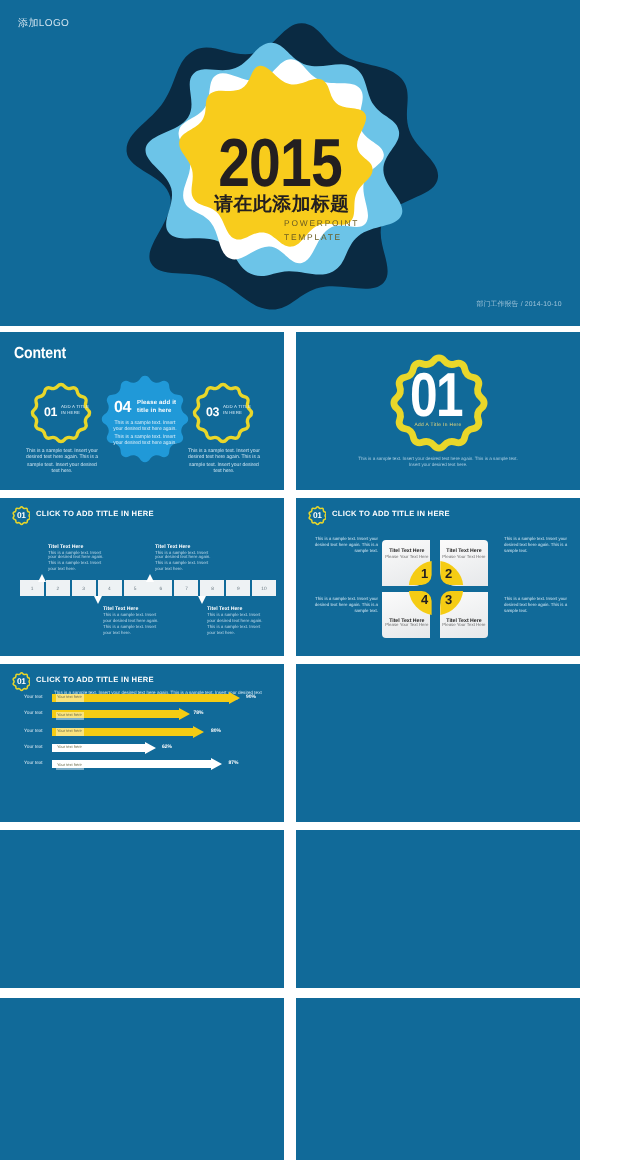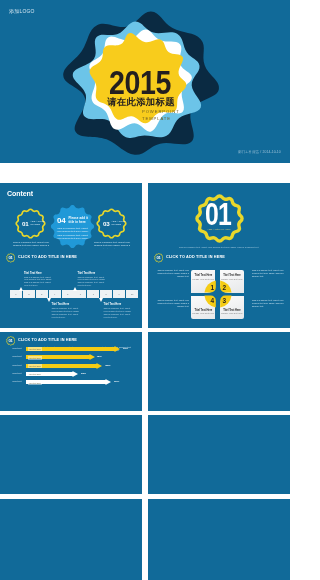--- a/index.html
+++ b/index.html
@@ -2,21 +2,21 @@
 <html><head>
 <meta charset="utf-8">
 <title>PPT Template Preview</title>
 <style>
   html,body{margin:0;padding:0;}
   body{width:290px;height:580px;background:#ffffff;overflow:hidden;
        font-family:"Liberation Sans",sans-serif;}
   .deck{position:relative;width:290px;height:580px;background:#fff;}
   .slide{position:absolute;background:#116a99;overflow:hidden;}
   .s1{left:0;top:0;width:290px;height:163px;}
-  .r2{top:183px;height:79px;} .r3{top:249px;height:79px;}
+  .r2{top:166px;height:79px;} .r3{top:249px;height:79px;}
   .r4{top:332px;height:79px;} .r5{top:415px;height:79px;} .r6{top:499px;height:81px;}
   .blob{position:absolute;left:0;top:0;width:290px;height:163px;}
 
   .s1txt{position:absolute;left:0;top:0;width:290px;height:163px;margin-top:12px;}
   .yr{position:absolute;left:-5px;top:55px;width:290px;text-align:center;color:#231f20;
       font-family:"Liberation Sans",sans-serif;font-weight:bold;font-size:34px;line-height:30px;
       letter-spacing:-0.5px;transform:scaleX(0.84);}
   .ttl{position:absolute;left:-4px;top:83.5px;width:290px;text-align:center;color:#231f20;
       font-size:9.4px;font-weight:bold;letter-spacing:0.3px;}
   .sub{position:absolute;left:142px;top:97px;color:#6b5c22;font-size:4.2px;letter-spacing:.9px;}

